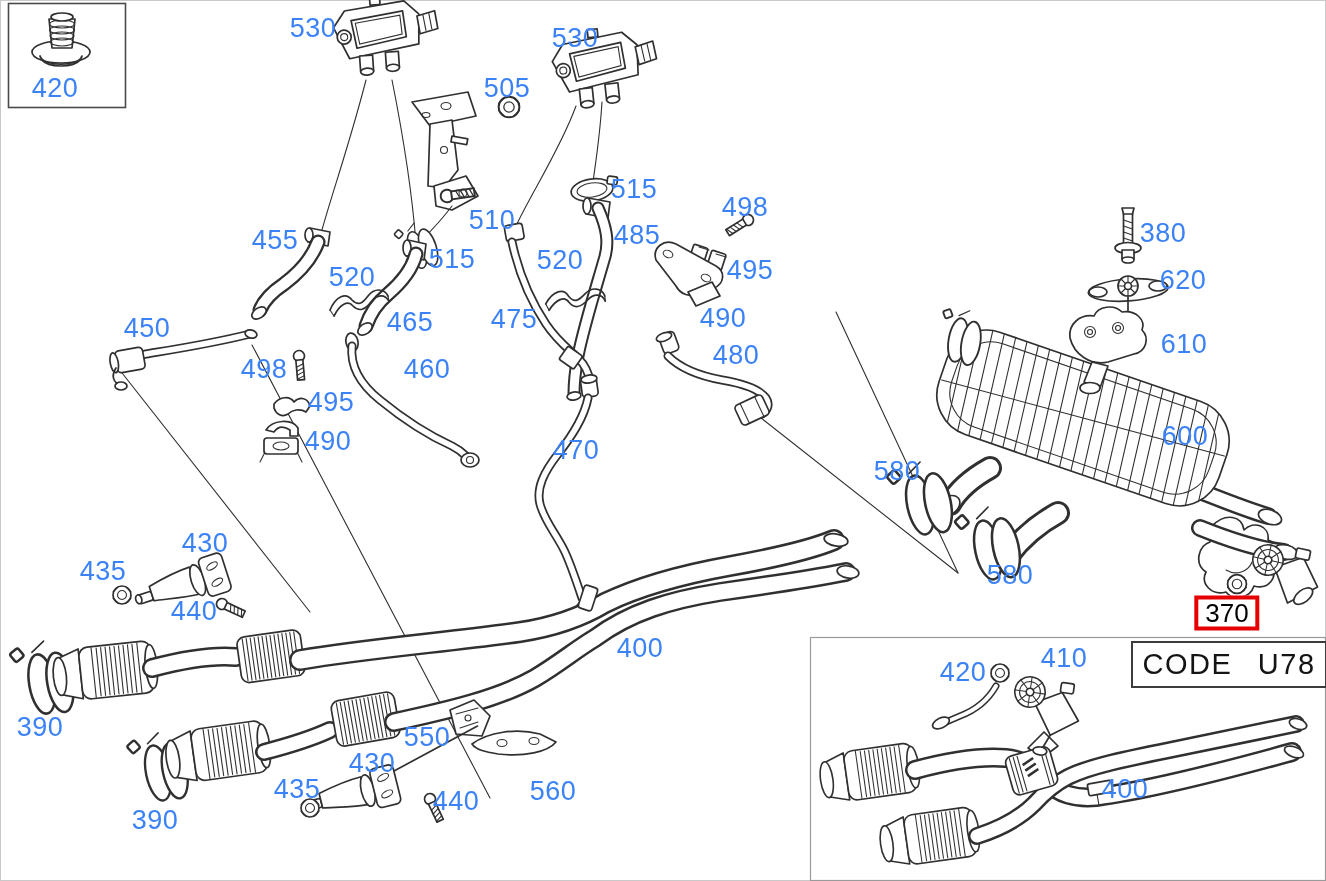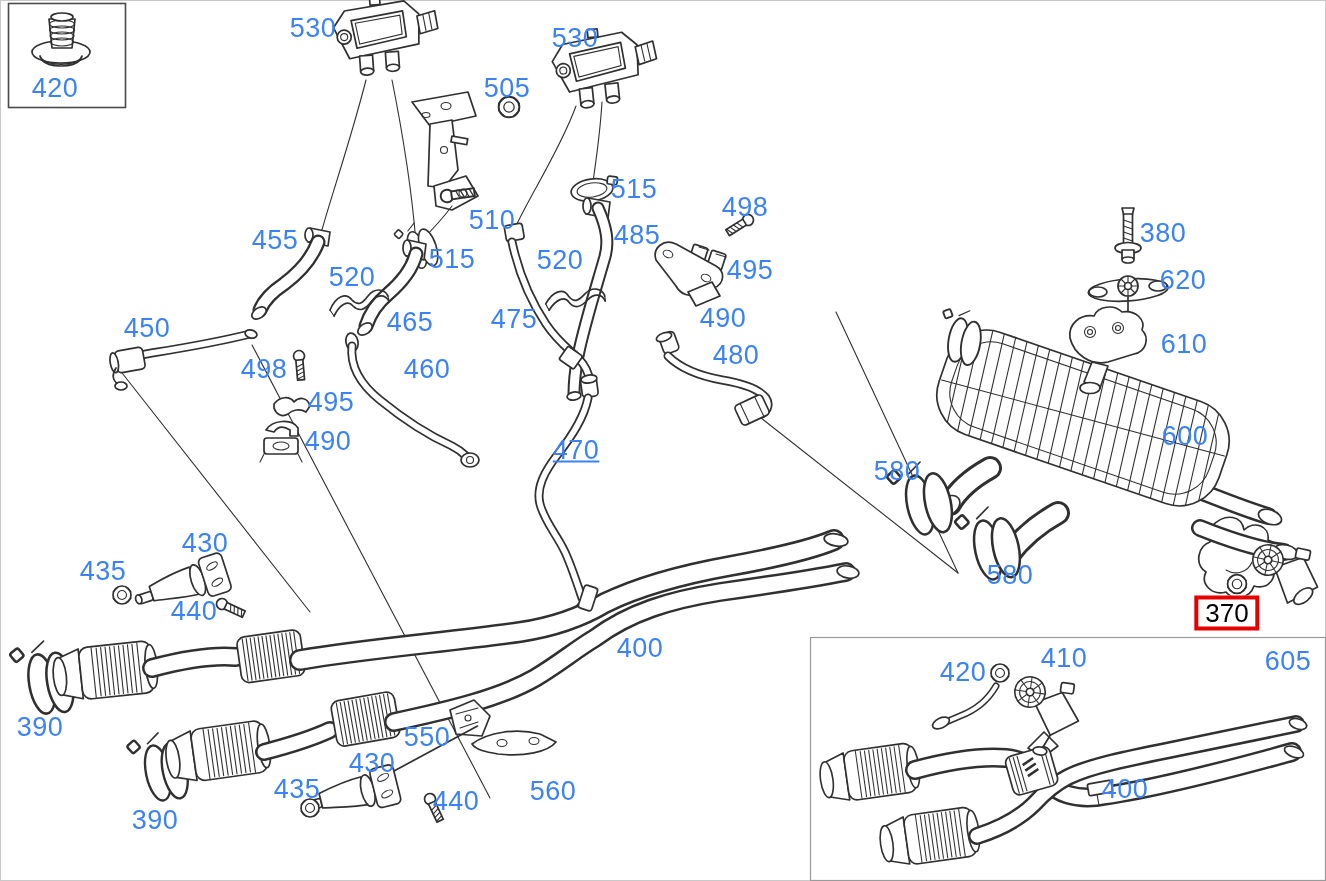--- a/index.html
+++ b/index.html
@@ -422,21 +422,21 @@
       <div class="part-label" style="left: 352px; top: 277px;">520</div>
       <div class="part-label" style="left: 452px; top: 259px;">515</div>
       <div class="part-label" style="left: 410px; top: 322px;">465</div>
       <div class="part-label" style="left: 147px; top: 328px;">450</div>
       <div class="part-label" style="left: 264px; top: 369px;">498</div>
       <div class="part-label" style="left: 331px; top: 402px;">495</div>
       <div class="part-label" style="left: 328px; top: 441px;">490</div>
       <div class="part-label" style="left: 427px; top: 369px;">460</div>
       <div class="part-label" style="left: 514px; top: 319px;">475</div>
       <div class="part-label" style="left: 560px; top: 260px;">520</div>
-      <div class="part-label" style="left: 576px; top: 450px; text-decoration: underline;">470</div>
+      <div class="part-label" style="left: 576px; top: 450px;">470</div>
       <div class="part-label" style="left: 1163px; top: 233px;">380</div>
       <div class="part-label" style="left: 1183px; top: 280px;">620</div>
       <div class="part-label" style="left: 1184px; top: 324px; margin-top: 20px;">610</div>
       <div class="part-label" style="left: 1185px; top: 436px;">600</div>
       <div class="part-label" style="left: 897px; top: 471px;">580</div>
       <div class="part-label" style="left: 1010px; top: 575px;">580</div>
       <div class="part-label" style="left: 1288px; top: 617px; margin-top: 44px;">605</div>
       <div class="part-label" style="left: 205px; top: 543px;">430</div>
       <div class="part-label" style="left: 103px; top: 571px;">435</div>
       <div class="part-label" style="left: 194px; top: 611px;">440</div>
@@ -448,14 +448,17 @@
       <div class="part-label" style="left: 297px; top: 789px;">435</div>
       <div class="part-label" style="left: 456px; top: 801px;">440</div>
       <div class="part-label" style="left: 155px; top: 820px;">390</div>
       <div class="part-label" style="left: 963px; top: 672px;">420</div>
       <div class="part-label" style="left: 1064px; top: 658px;">410</div>
       <div class="part-label" style="left: 1125px; top: 789px;">400</div>
     </div>
 
 <div class="hl-label" style="left: 1227px; top: 613px; border-color: rgb(230, 0, 0);">370</div>
 
-
+<div class="code-box">
+  <span>CODE U78</span>
 </div>
 
+</div>
+
 </body></html>

